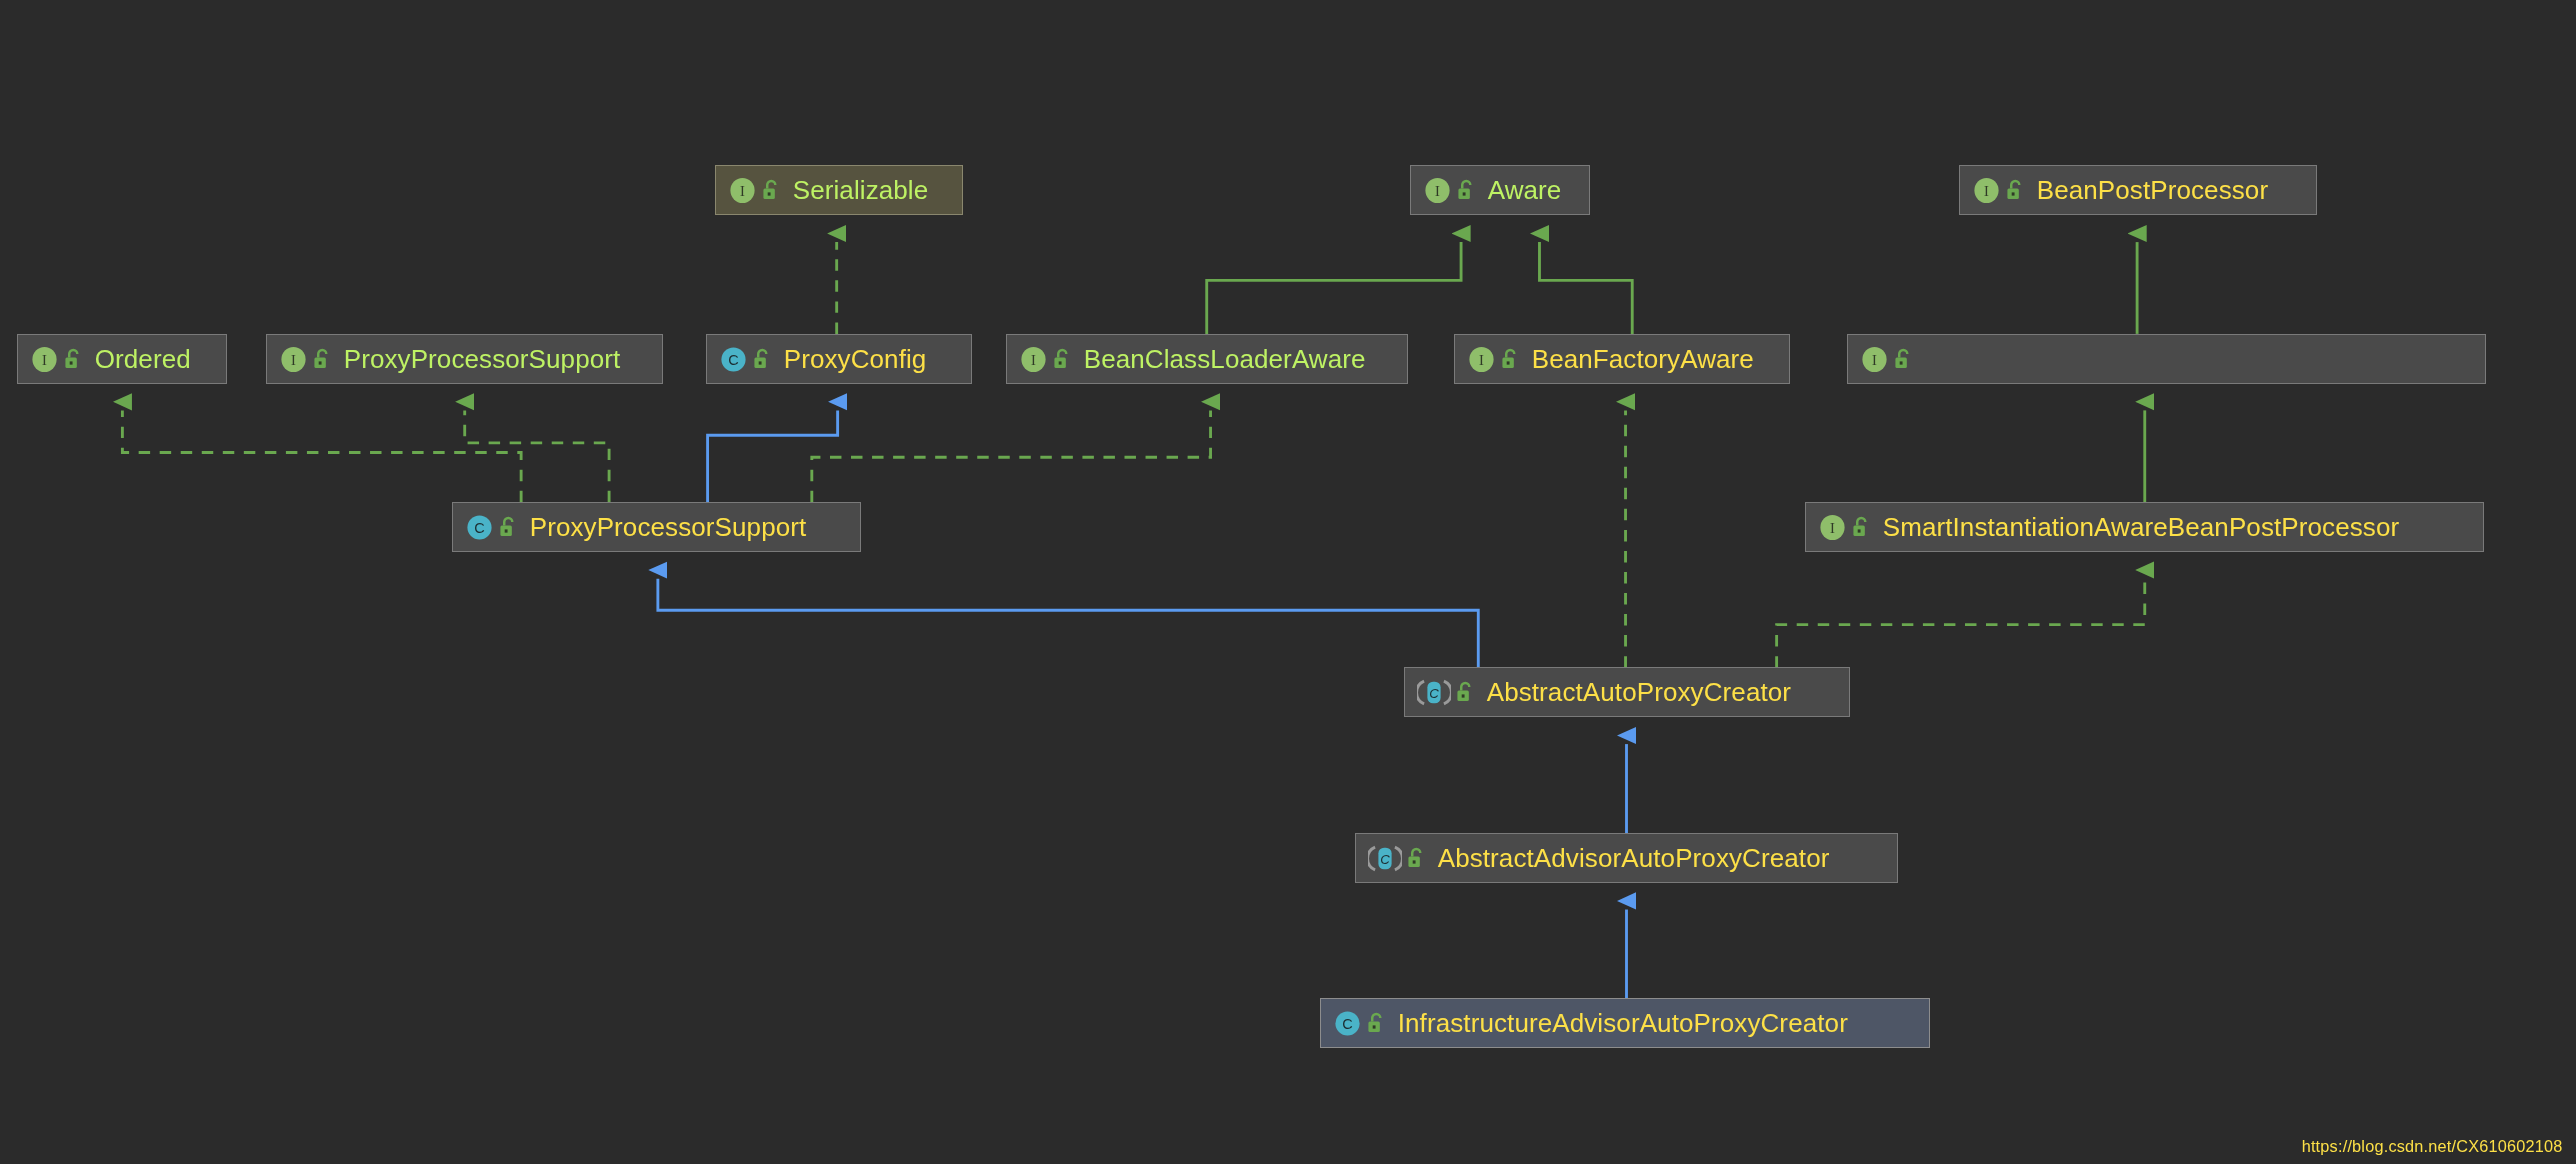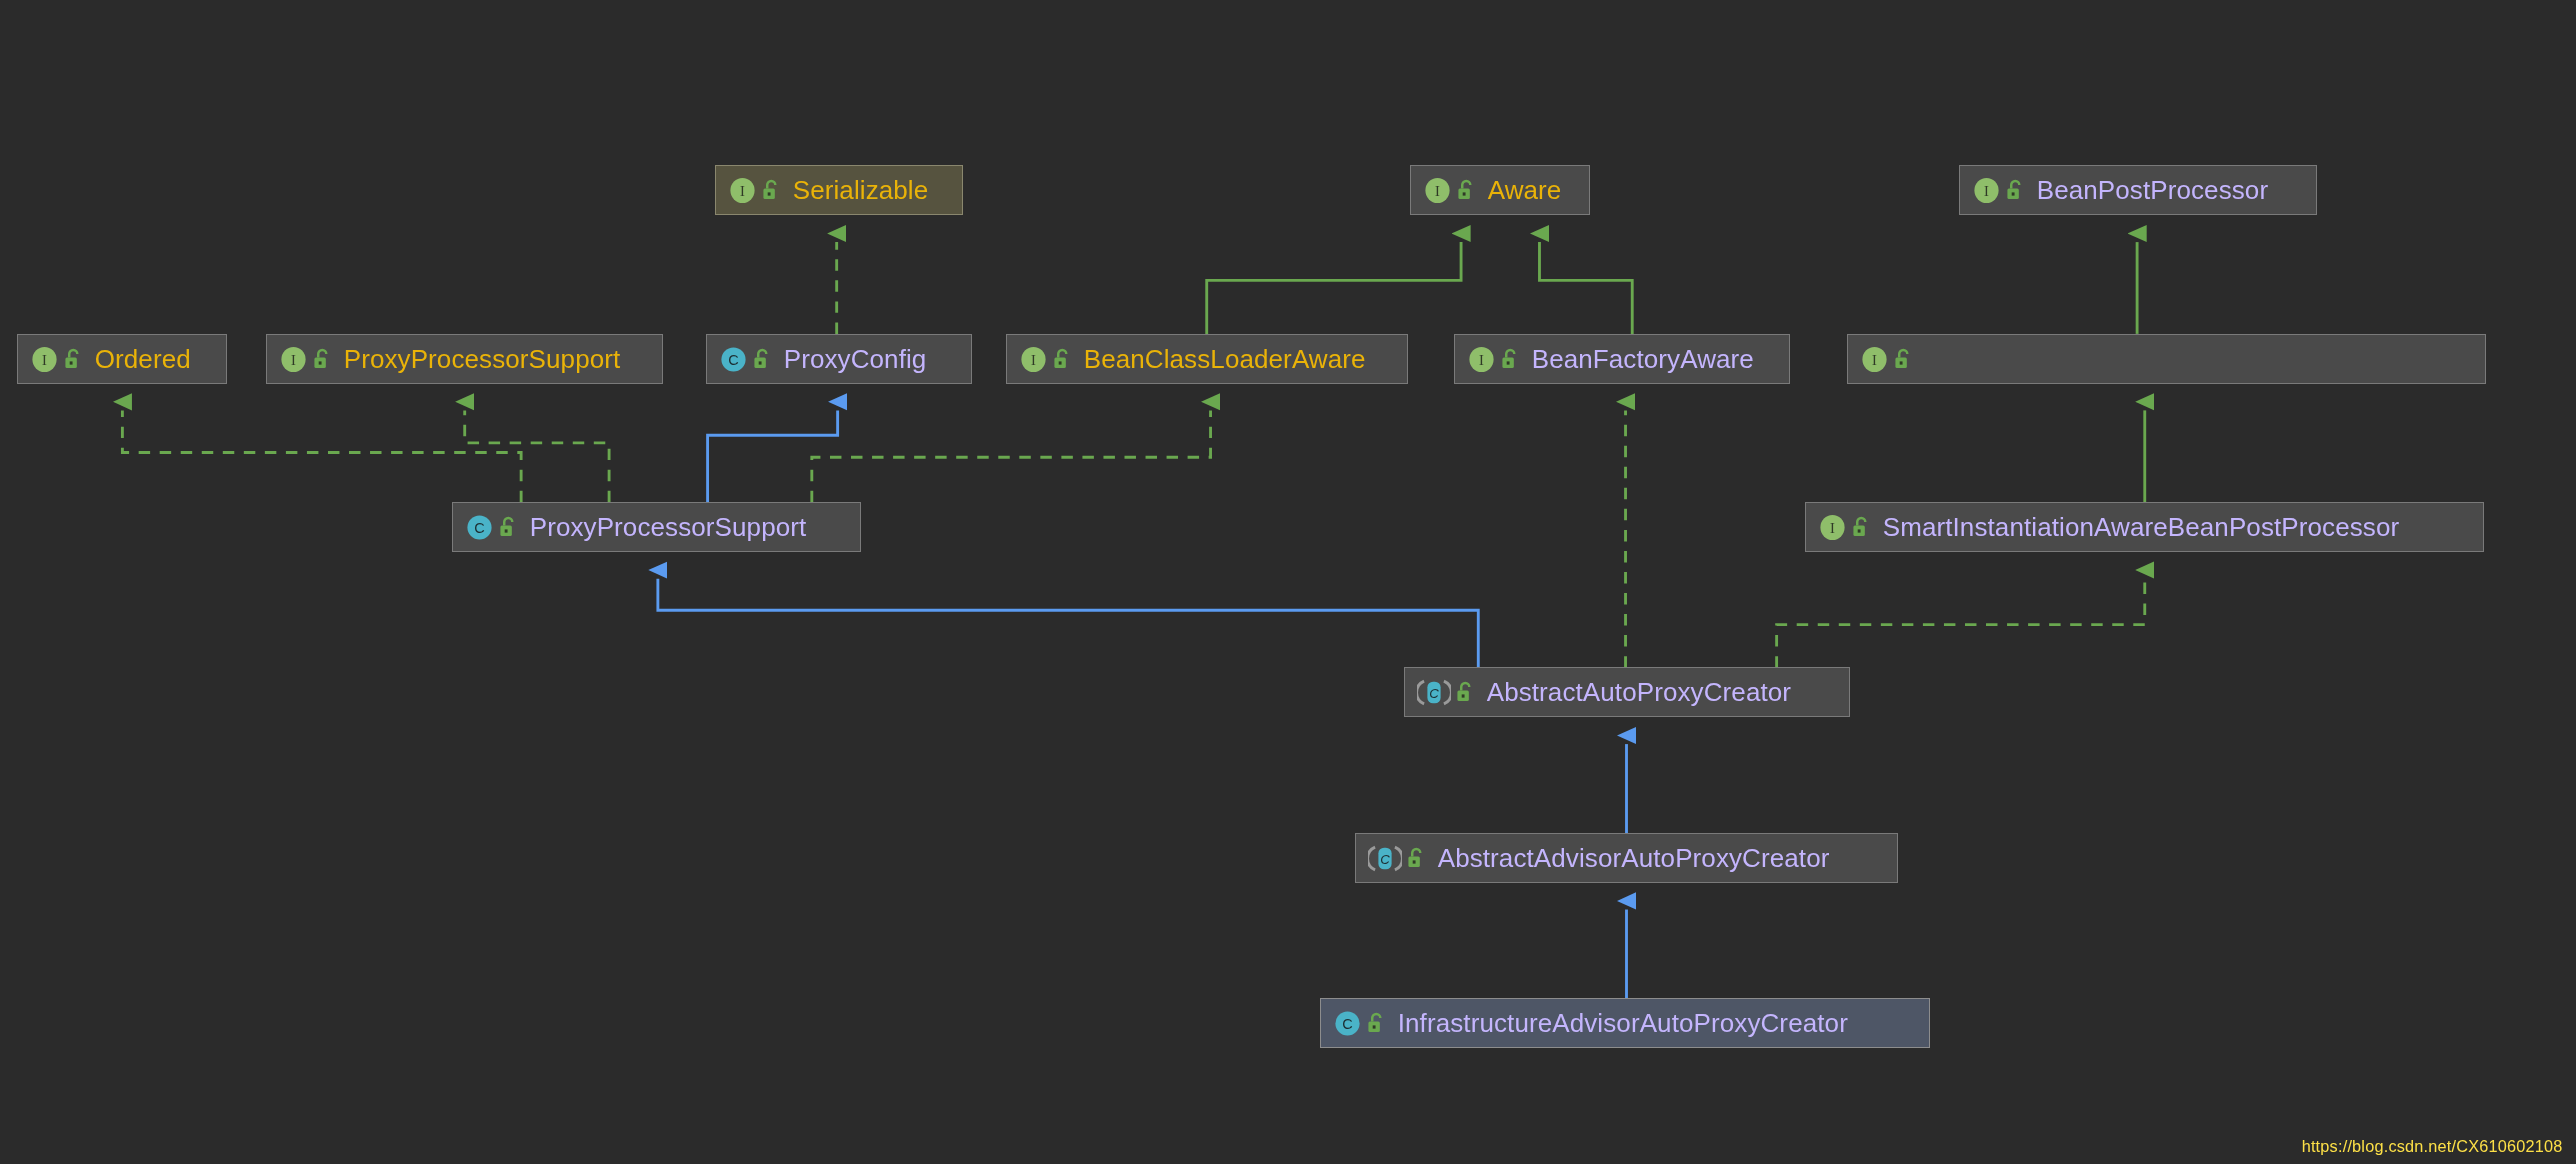--- a/index.html
+++ b/index.html
@@ -24,23 +24,23 @@
     height:50px;
     white-space:nowrap;
     z-index:5;
   }
   .node.olive{background:#56533f;border-color:#8a876e;}
   .node.selected{background:#4e5666;border-color:#8d8d8d;}
 
   .node .label{
     font-size:26px;
     letter-spacing:0.1px;
-    color:#eab308;
-  }
-  .node.hl .label{color:#c4b5fd;}
+    color:#bef264;
+  }
+  .node.hl .label{color:#fde047;}
   .node.abstract .label{}
 
   .ic{
     display:inline-flex;
     align-items:center;
     justify-content:center;
     flex:0 0 auto;
     margin-right:3.8px;
   }
   .ic svg{display:block;}

